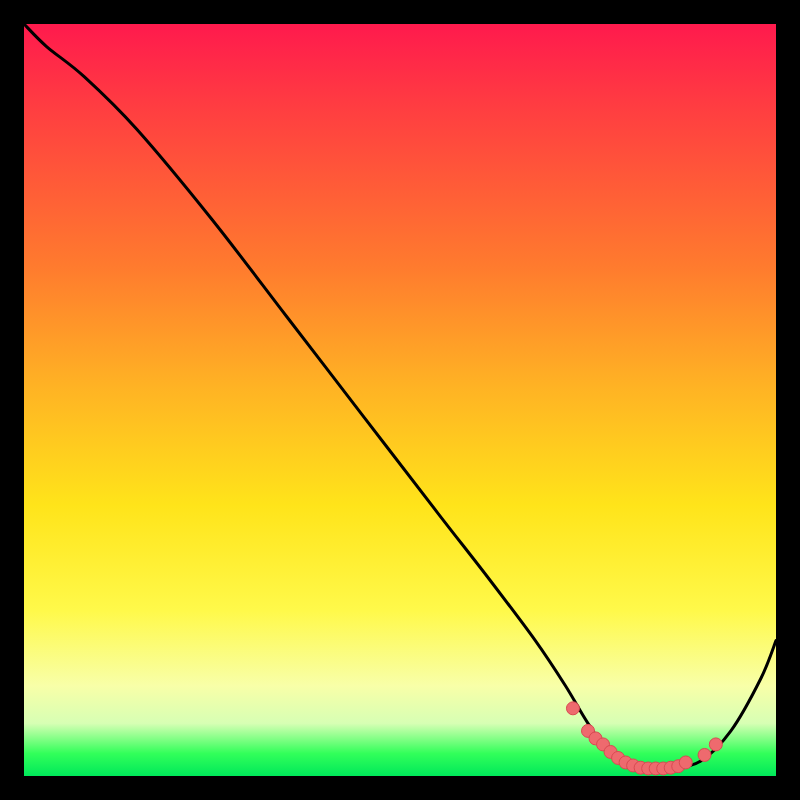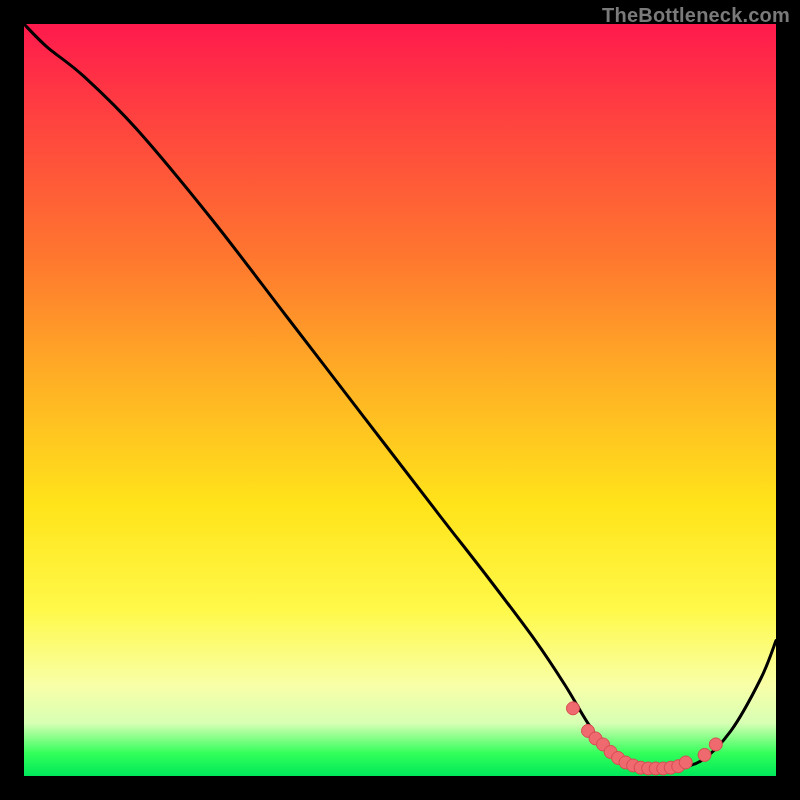--- a/index.html
+++ b/index.html
@@ -78,14 +78,13 @@
           <circle cx="631.68" cy="744.48" r="6.5" fill="#ee6a6e" stroke="#d94a52" stroke-width="1"></circle>
           <circle cx="639.1999999999999" cy="744.48" r="6.5" fill="#ee6a6e" stroke="#d94a52" stroke-width="1"></circle>
           <circle cx="646.72" cy="743.728" r="6.5" fill="#ee6a6e" stroke="#d94a52" stroke-width="1"></circle>
           <circle cx="654.24" cy="742.224" r="6.5" fill="#ee6a6e" stroke="#d94a52" stroke-width="1"></circle>
           <circle cx="661.76" cy="738.4639999999999" r="6.5" fill="#ee6a6e" stroke="#d94a52" stroke-width="1"></circle>
           <circle cx="680.5600000000001" cy="730.944" r="6.5" fill="#ee6a6e" stroke="#d94a52" stroke-width="1"></circle>
           <circle cx="691.84" cy="720.4159999999999" r="6.5" fill="#ee6a6e" stroke="#d94a52" stroke-width="1"></circle>
         </g>
     </svg>
   </div>
-  <div class="watermark">TheBottleneck.com</div>
 </div>
 
 </body></html>

